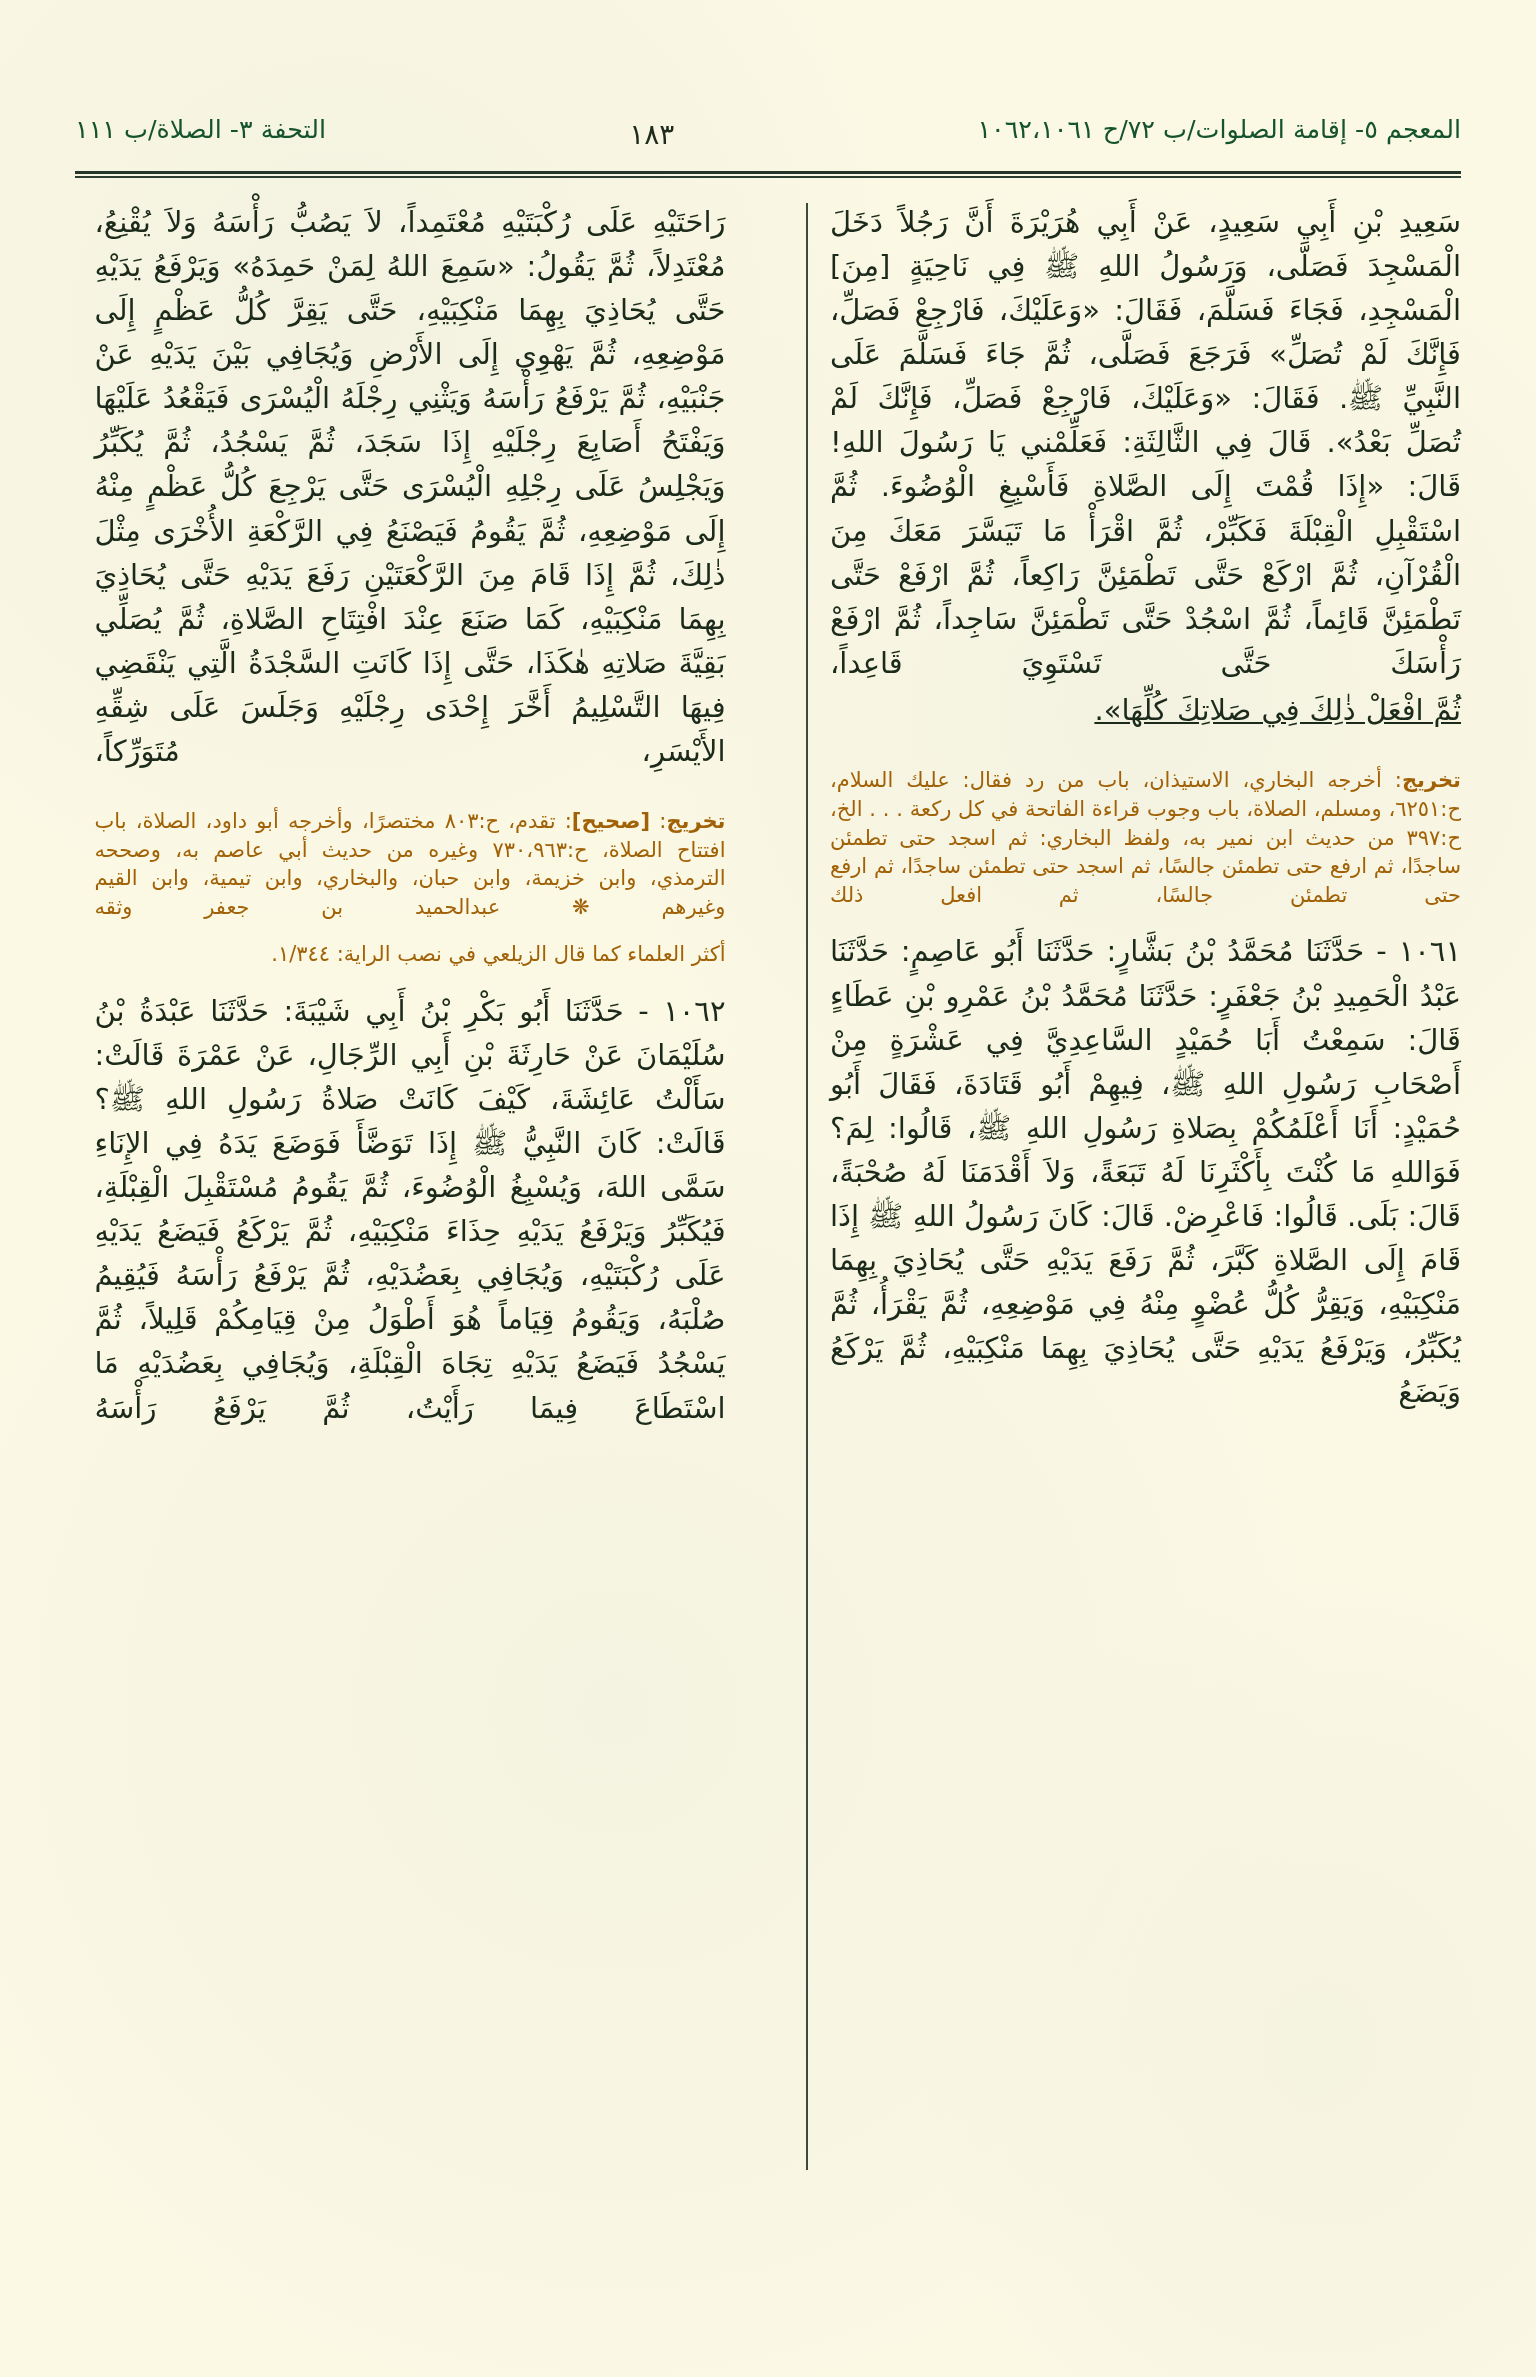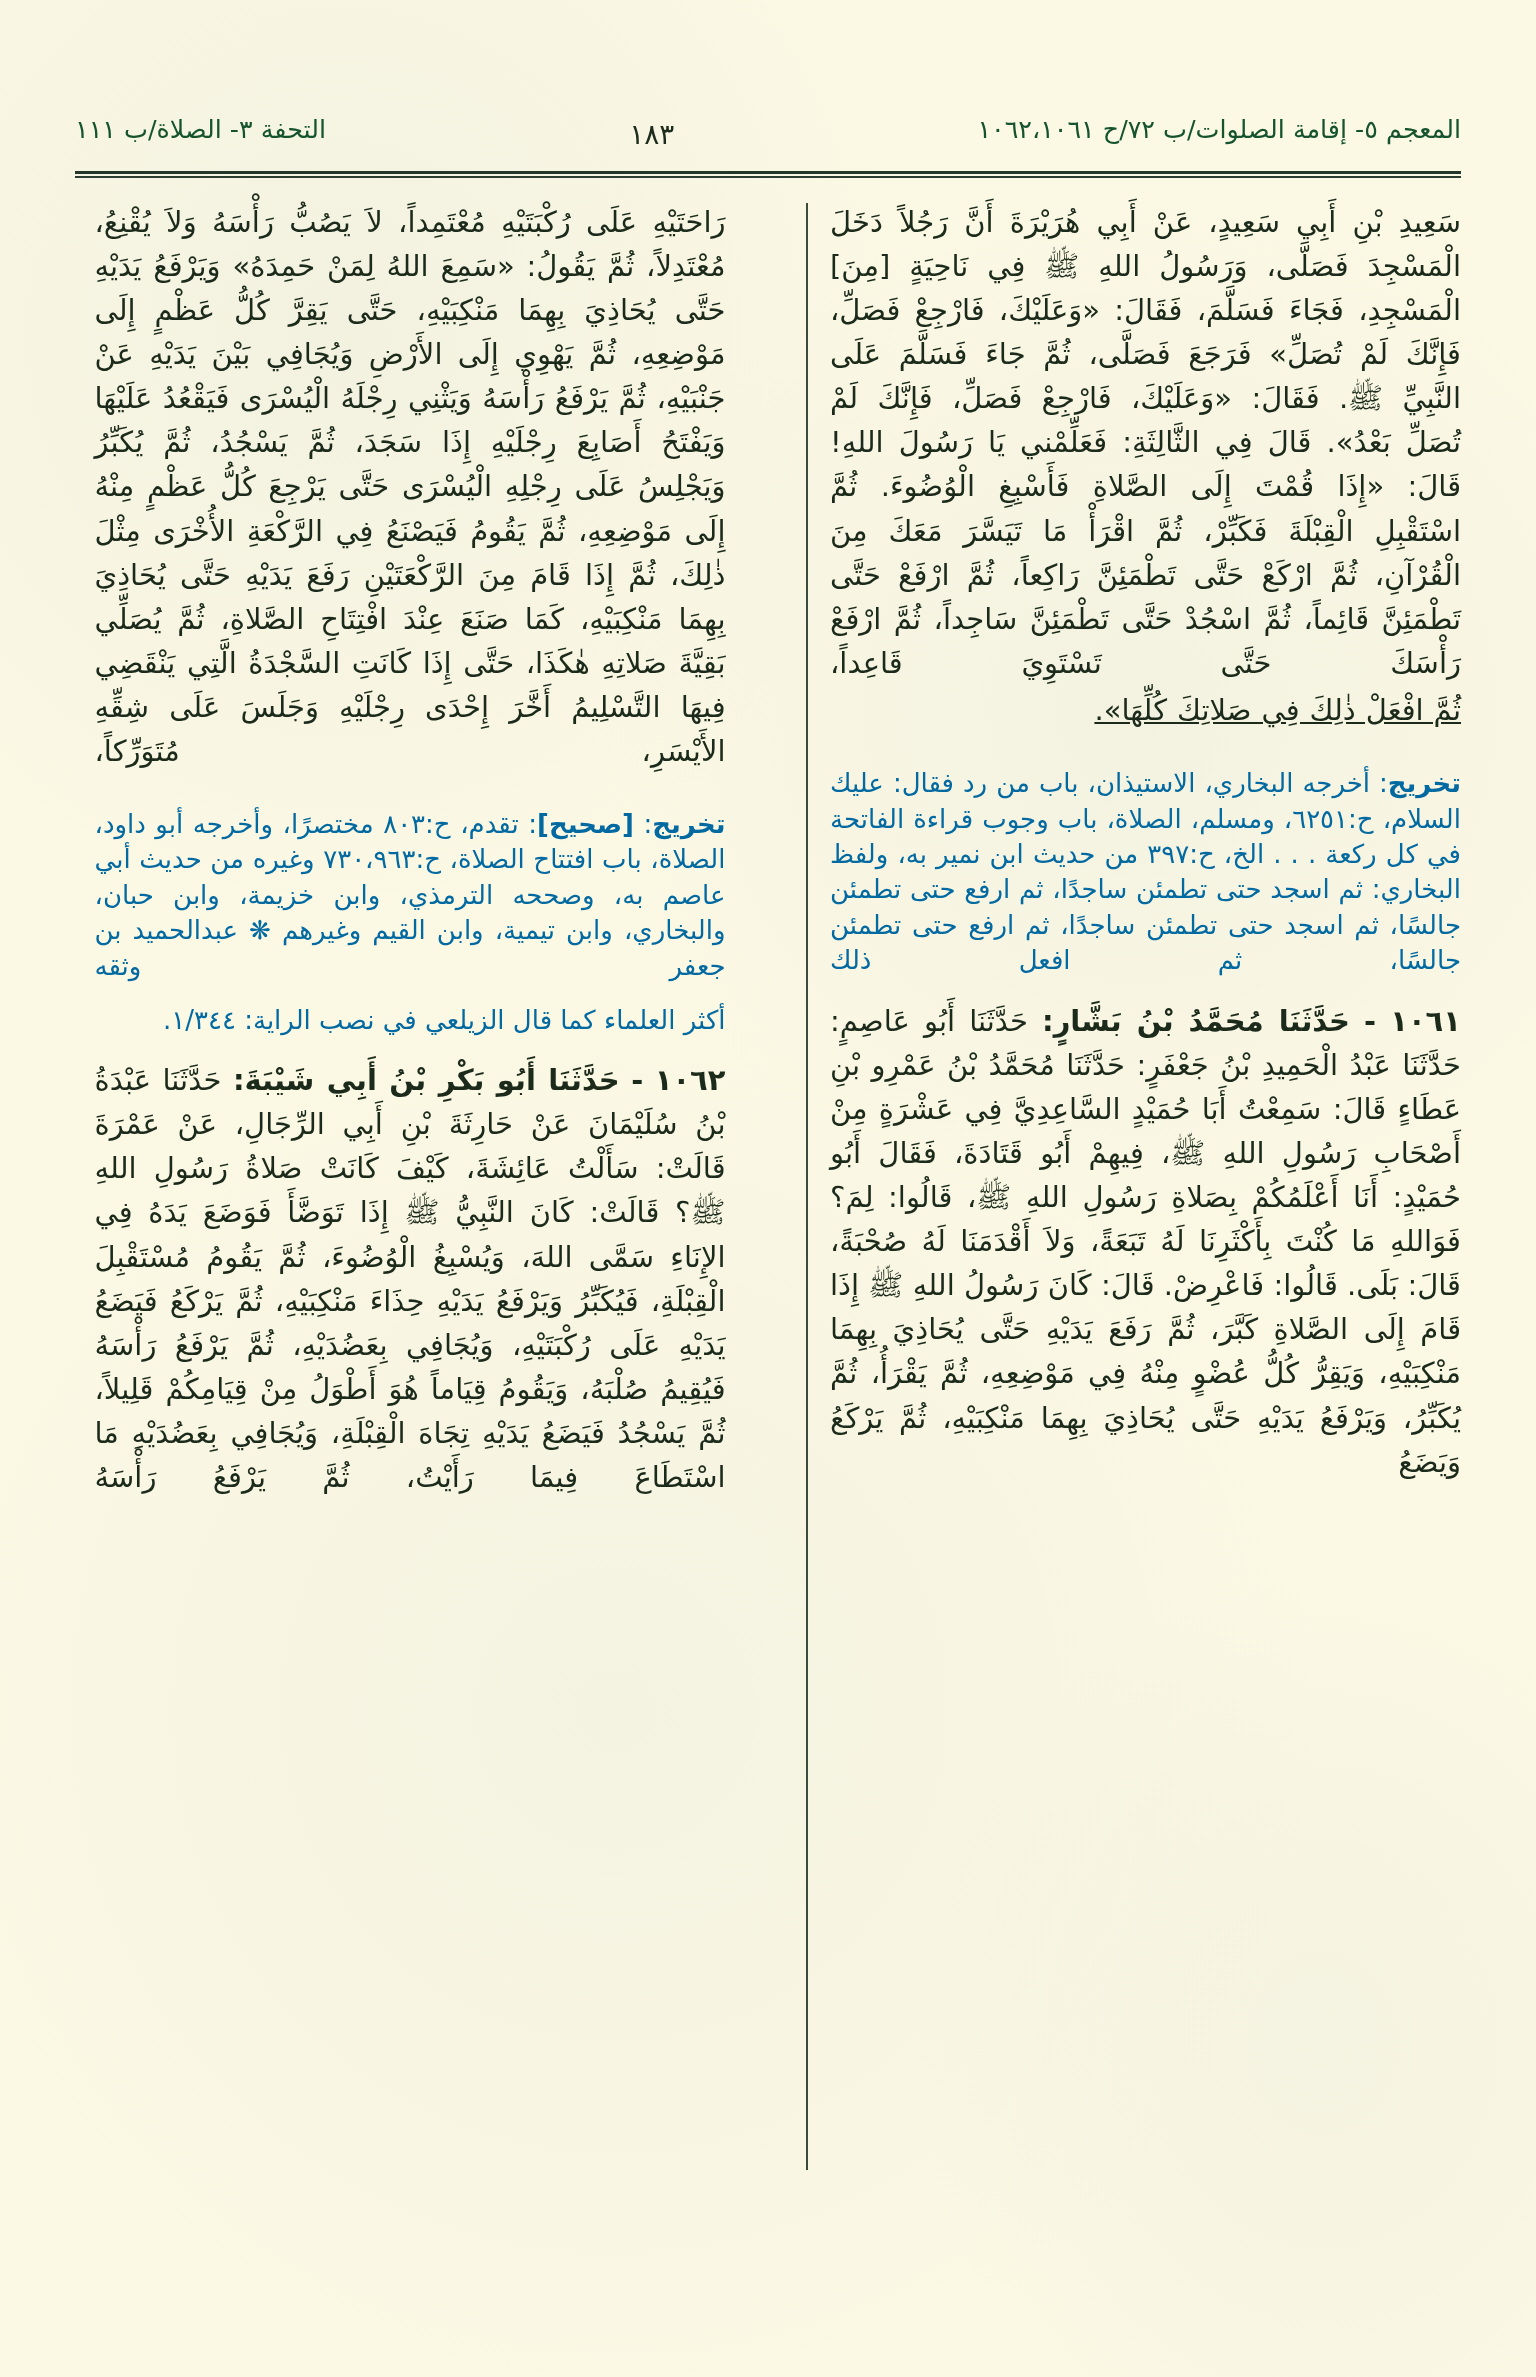--- a/index.html
+++ b/index.html
@@ -121,46 +121,46 @@
     text-align-last: justify;
     word-spacing: 0.8px;
     color: #1b2a1a;
   }
   .matn.last-nojust {
     text-align-last: right;
     text-decoration: underline;
   }
 
   .takhrij {
-    font-size: 26px;
+    font-size: 21px;
     line-height: 1.36;
     margin: 18.7px 0 6.8px 0;
     text-align: justify;
     text-align-last: justify;
-    color: #0369a1;
+    color: #a16207;
   }
   .takhrij.last-nojust { text-align-last: right; }
   .takhrij .lbl {
     font-weight: 700;
   }
   .takhrij .grade {
     font-weight: 700;
   }
 
   .hadith-head {
     font-size: 29px;
     line-height: 1.52;
     margin: 20.3px 0 1.7px 0;
     text-align: justify;
     text-align-last: justify;
     color: #1b2a1a;
   }
   .hadith-head .num,
   .hadith-head .isnad-bold {
-    font-weight: 700;
+    font-weight: 400;
   }
 
   .spacer-sm { height: 12px; }
 </style>
 </head>
 <body>
 
 <div class="page">
   <div class="paper-grain"></div>
 

